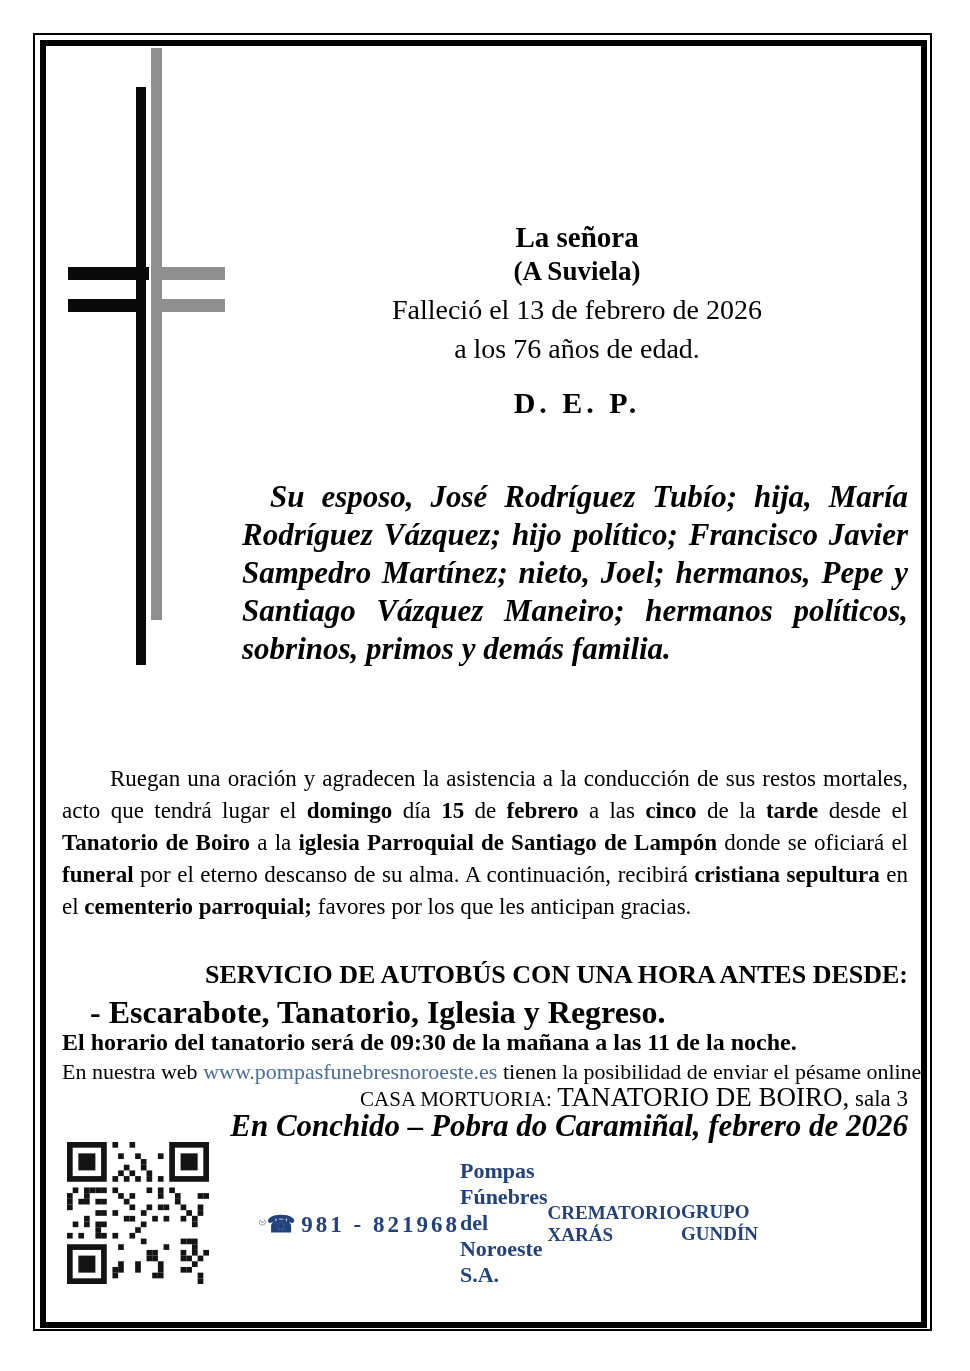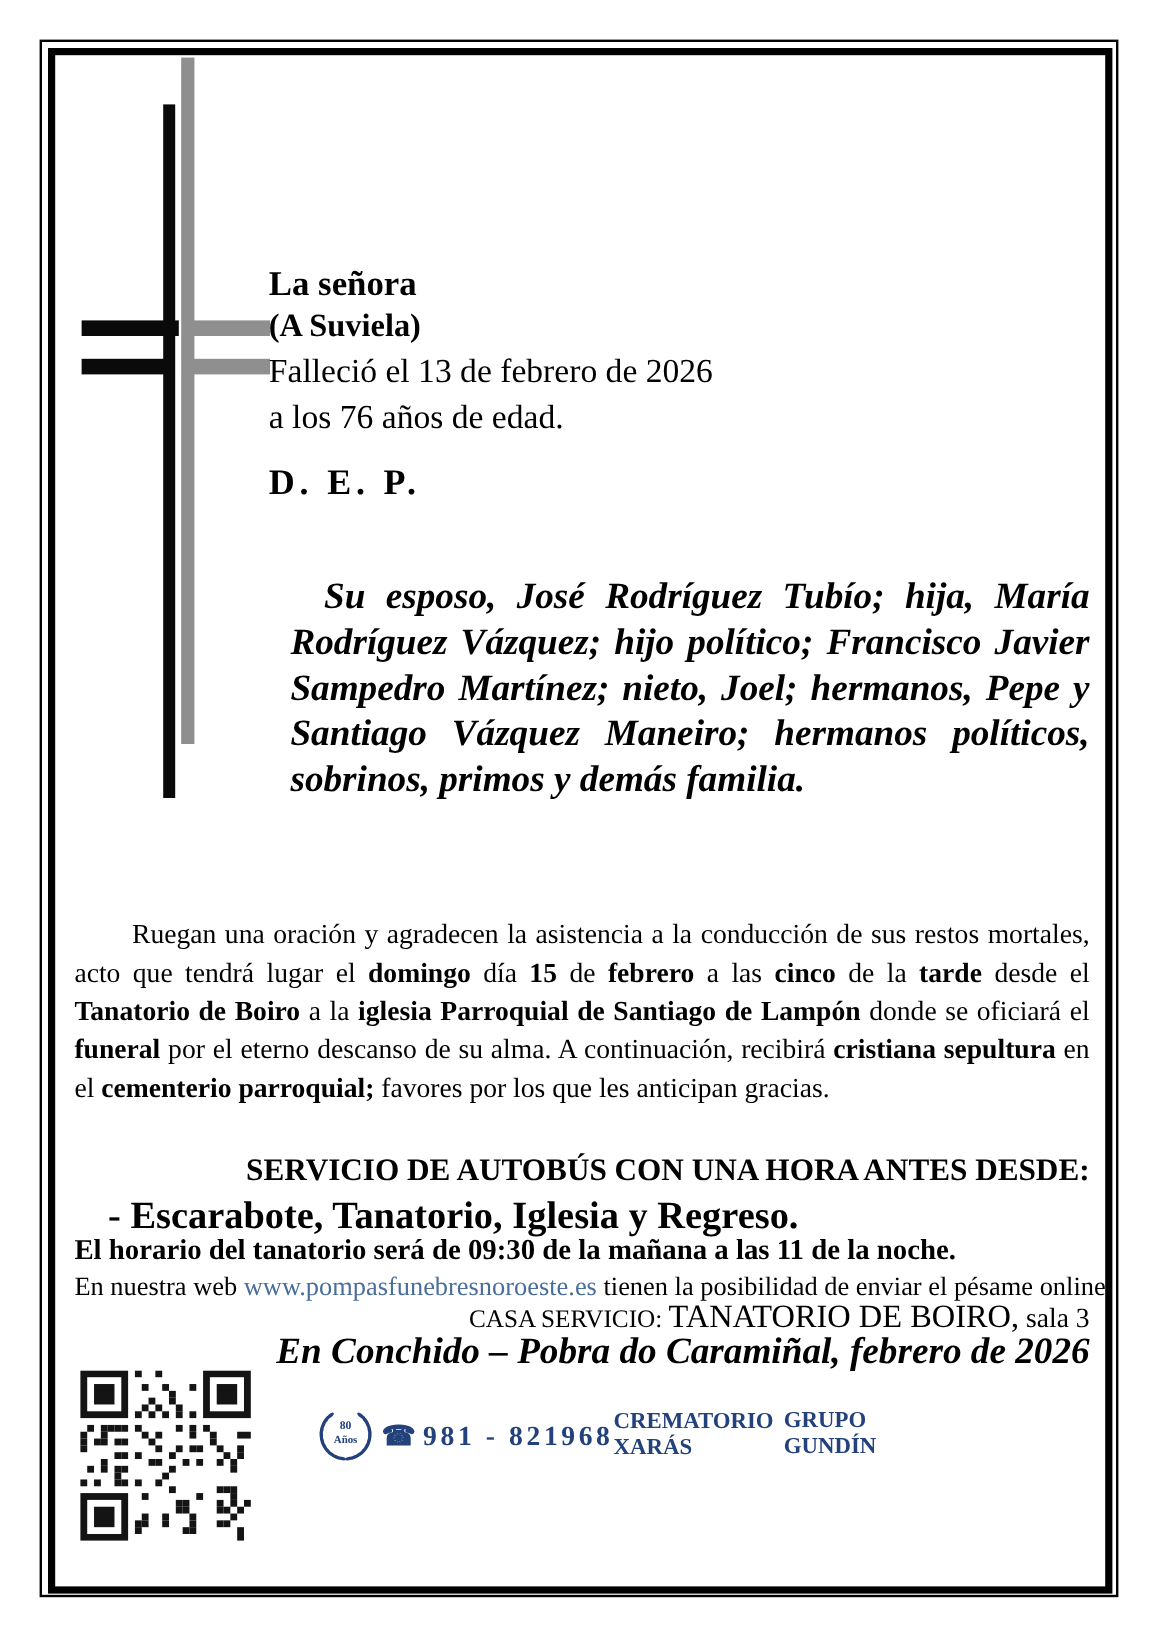--- a/index.html
+++ b/index.html
@@ -18,21 +18,21 @@
   .bar{ position:absolute; }
   .bar.black{ background:#0a0a0a; }
   .bar.gray{ background:var(--gray); }
   .gray-v   { left:151px; top:48px;  width:11px; height:572px; }
   .black-v  { left:136px; top:87px;  width:10px; height:578px; }
   .black-hu { left:68px;  top:267px; width:81px; height:13px; }
   .gray-hu  { left:155px; top:267px; width:70px; height:13px; }
   .black-hl { left:68px;  top:299px; width:69px; height:13px; }
   .gray-hl  { left:152px; top:299px; width:73px; height:13px; }
   
-  .header-block{ position:absolute; left:224px; top:222px; width:668px; }
+  .header-block{ position:absolute; left:243px; top:222px; width:668px; text-align:center; }
   .salutation{ font-size:29px; font-weight:bold; line-height:1.1; }
   .name-line{ font-size:44px; font-weight:bold; line-height:1.15; margin-top:6px; letter-spacing:-1px; white-space:nowrap; }
   .name-prefix{ display:inline-block; font-size:32px; }
   .name-prefix::first-letter{ font-size:44px; }
   .alias{ font-size:27px; font-weight:bold; margin-top:2px; }
   .death-line{ font-size:28px; margin-top:7px; }
   .dep{ font-size:30px; font-weight:bold; letter-spacing:4px; margin-top:21px; }
   
   .family-paragraph{ position:absolute; left:242px; top:478px; width:666px;
     font-size:31px; font-weight:bold; font-style:italic;
@@ -90,21 +90,21 @@
 <div class="family-paragraph">Su esposo, José Rodríguez Tubío; hija, María Rodríguez Vázquez; hijo político; Francisco Javier Sampedro Martínez; nieto, Joel; hermanos, Pepe y Santiago Vázquez Maneiro; hermanos políticos, sobrinos, primos y demás familia.</div>
 
 <div class="main-paragraph" id="main-paragraph"><span>Ruegan una oración y agradecen la asistencia a la conducción de sus restos mortales, acto que tendrá lugar el </span><span class="b">domingo</span><span> día </span><span class="b">15</span><span> de </span><span class="b">febrero</span><span> a las </span><span class="b">cinco</span><span> de la </span><span class="b">tarde</span><span> desde el </span><span class="b">Tanatorio de Boiro</span><span> a la </span><span class="b">iglesia Parroquial de Santiago de Lampón</span><span> donde se oficiará el </span><span class="b">funeral</span><span> por el eterno descanso de su alma. A continuación, recibirá </span><span class="b">cristiana sepultura</span><span> en el </span><span class="b">cementerio parroquial;</span><span> favores por los que les anticipan gracias.</span></div>
 
 <div class="bus-heading">SERVICIO DE AUTOBÚS CON UNA HORA ANTES DESDE:</div>
 <div class="bus-route">- Escarabote, Tanatorio, Iglesia y Regreso.</div>
 <div class="schedule-line">El horario del tanatorio será de 09:30 de la mañana a las 11 de la noche.</div>
 
 <div class="web-line"><span>En nuestra web </span><a href="#">www.pompasfunebresnoroeste.es</a><span> tienen la posibilidad de enviar el pésame online.</span></div>
 
-<div class="mortuary-line"><span class="mortuary-label">CASA SERVICIO: </span><span class="mortuary-place">TANATORIO DE BOIRO,</span><span class="mortuary-room"> sala 3</span></div>
+<div class="mortuary-line"><span class="mortuary-label">CASA MORTUORIA: </span><span class="mortuary-place">TANATORIO DE BOIRO,</span><span class="mortuary-room"> sala 3</span></div>
 
 <div class="place-date-line">En Conchido – Pobra do Caramiñal, febrero de 2026</div>
 
 <svg class="qr" id="qr-svg" viewBox="0 0 150 150" xmlns="http://www.w3.org/2000/svg">
     <rect x="0" y="0" width="42" height="42" fill="#141414"></rect>
     <rect x="6" y="6" width="30" height="30" fill="#fff"></rect>
     <rect x="12" y="12" width="18" height="18" fill="#141414"></rect>
     <rect x="108" y="0" width="42" height="42" fill="#141414"></rect>
     <rect x="114" y="6" width="30" height="30" fill="#fff"></rect>
     <rect x="120" y="12" width="18" height="18" fill="#141414"></rect>
@@ -242,15 +242,16 @@
         <ellipse cx="72.0" cy="41.0" rx="5.6" ry="2.1" fill="#23427c" transform="rotate(92 72.0 41.0)"></ellipse>
         <ellipse cx="71.5" cy="34.5" rx="5.6" ry="2.1" fill="#23427c" transform="rotate(79 71.5 34.5)"></ellipse>
         <ellipse cx="69.5" cy="28.2" rx="5.6" ry="2.1" fill="#23427c" transform="rotate(66 69.5 28.2)"></ellipse>
         <ellipse cx="66.2" cy="22.5" rx="5.6" ry="2.1" fill="#23427c" transform="rotate(53 66.2 22.5)"></ellipse>
         <ellipse cx="61.6" cy="17.8" rx="5.6" ry="2.1" fill="#23427c" transform="rotate(40 61.6 17.8)"></ellipse>
       </g>
     <text x="43" y="34" text-anchor="middle" font-size="14" font-weight="bold" fill="#23427c" font-family="Liberation Serif, serif">80</text>
     <text x="43" y="50" text-anchor="middle" font-size="13" font-weight="bold" fill="#23427c" font-family="Liberation Serif, serif">Años</text>
   </svg>
   <div class="phone-line"><span class="phone-icon">☎</span><span>981 - 821968</span></div>
+  <div class="company-name">Pompas Fúnebres del Noroeste S.A.</div>
   <div class="crematory-name">CREMATORIO XARÁS</div>
   <div class="group-name">GRUPO GUNDÍN</div>
 </div>
 
 </body></html>

